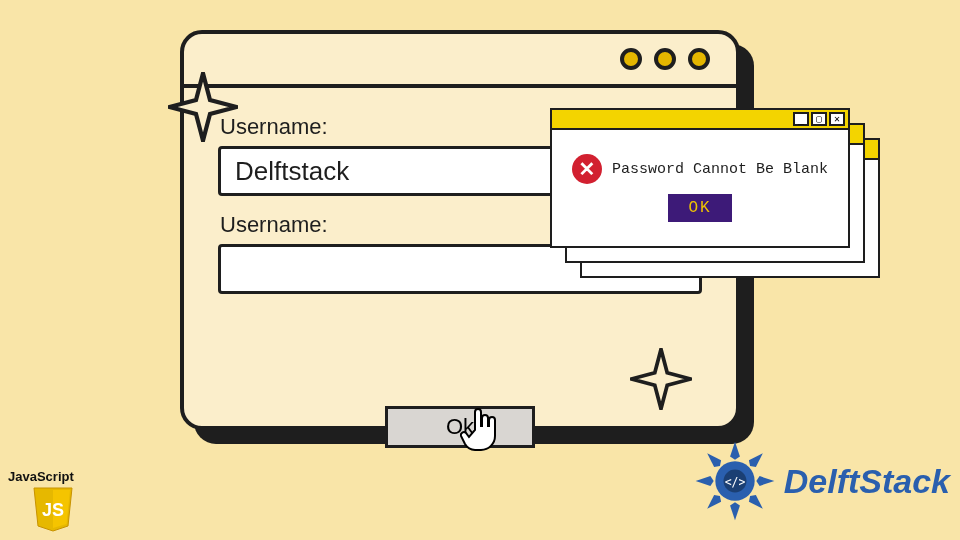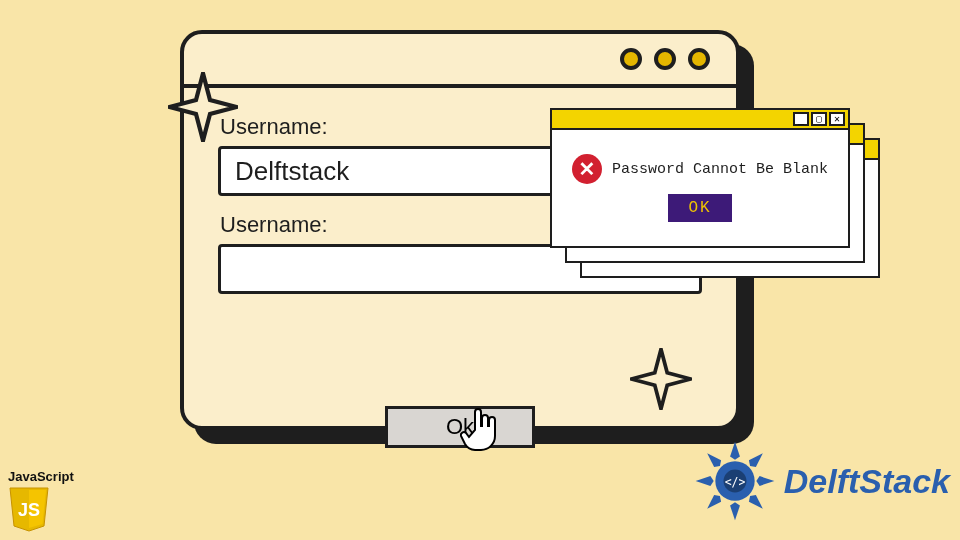--- a/index.html
+++ b/index.html
@@ -160,21 +160,21 @@
   .cursor-hand {
     position: absolute;
     left: 460px; top: 406px;
     width: 42px; height: 48px;
   }
 
   
   .js-logo {
     position: absolute;
     left: 8px; bottom: 8px;
-    display: flex; flex-direction: column; align-items: flex-start;
+    display: flex; flex-direction: column; align-items: flex-end;
     gap: 2px;
     margin-top: 30px;
   }
   .js-text {
     font-family: Arial, sans-serif;
     font-size: 13px; font-weight: bold;
     color: #111;
   }
   .js-shield {
     width: 42px; height: 46px;

